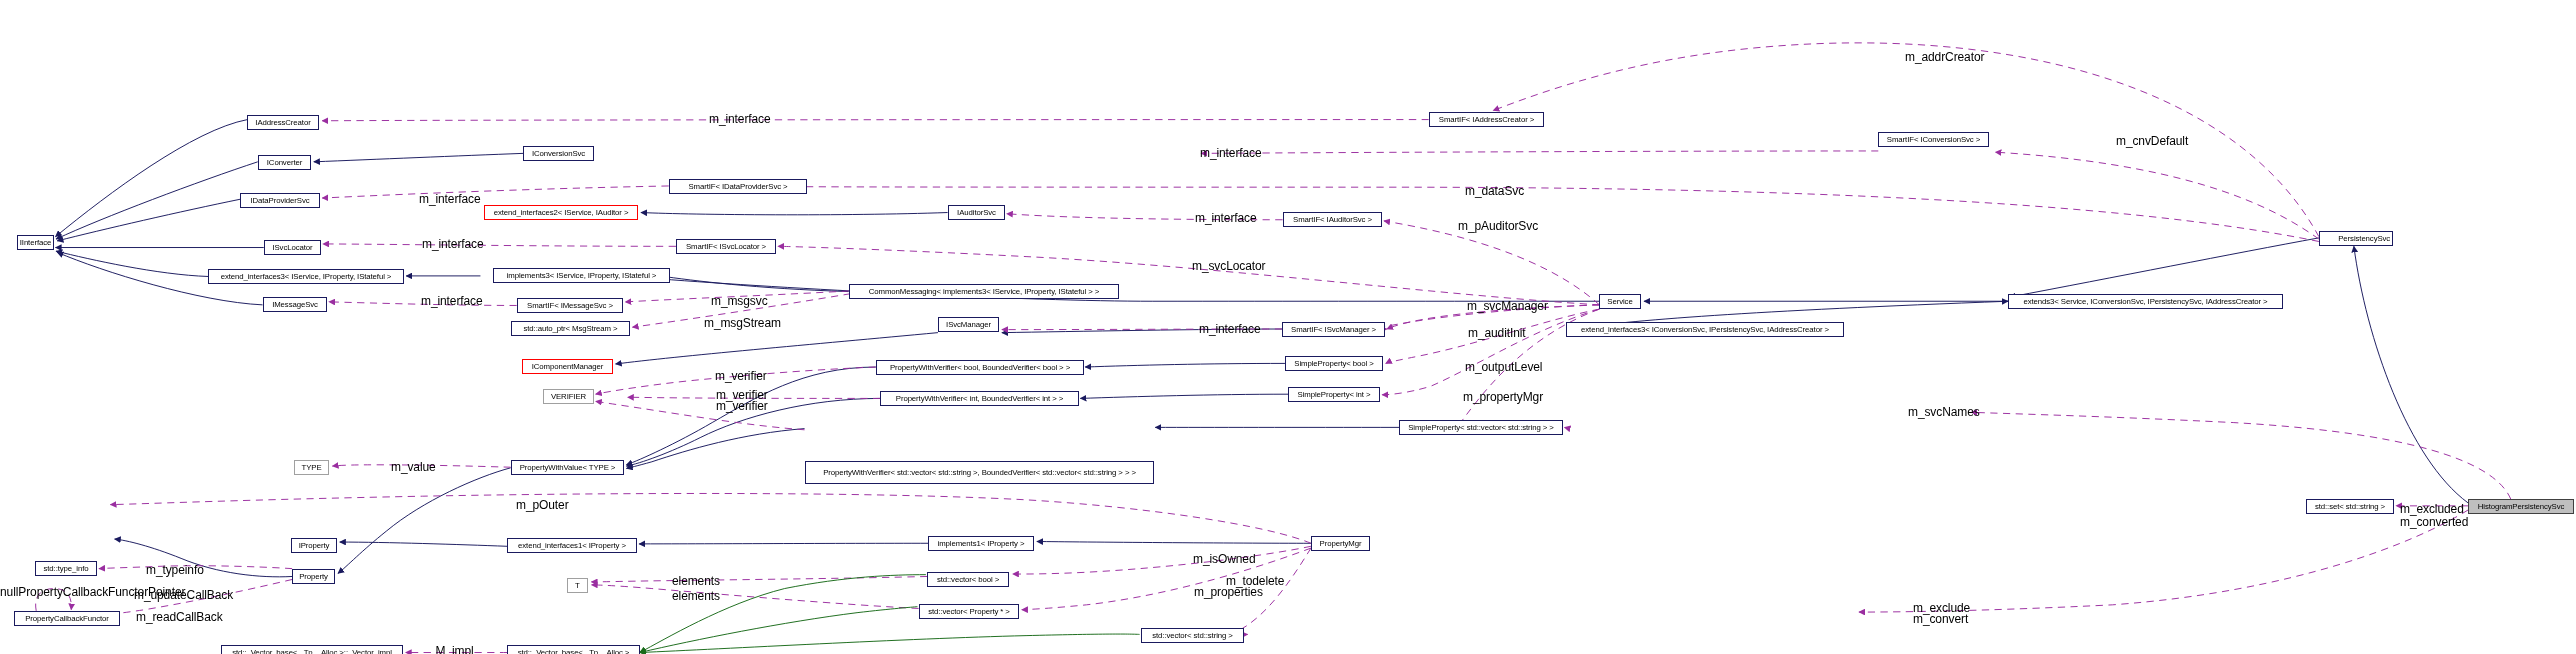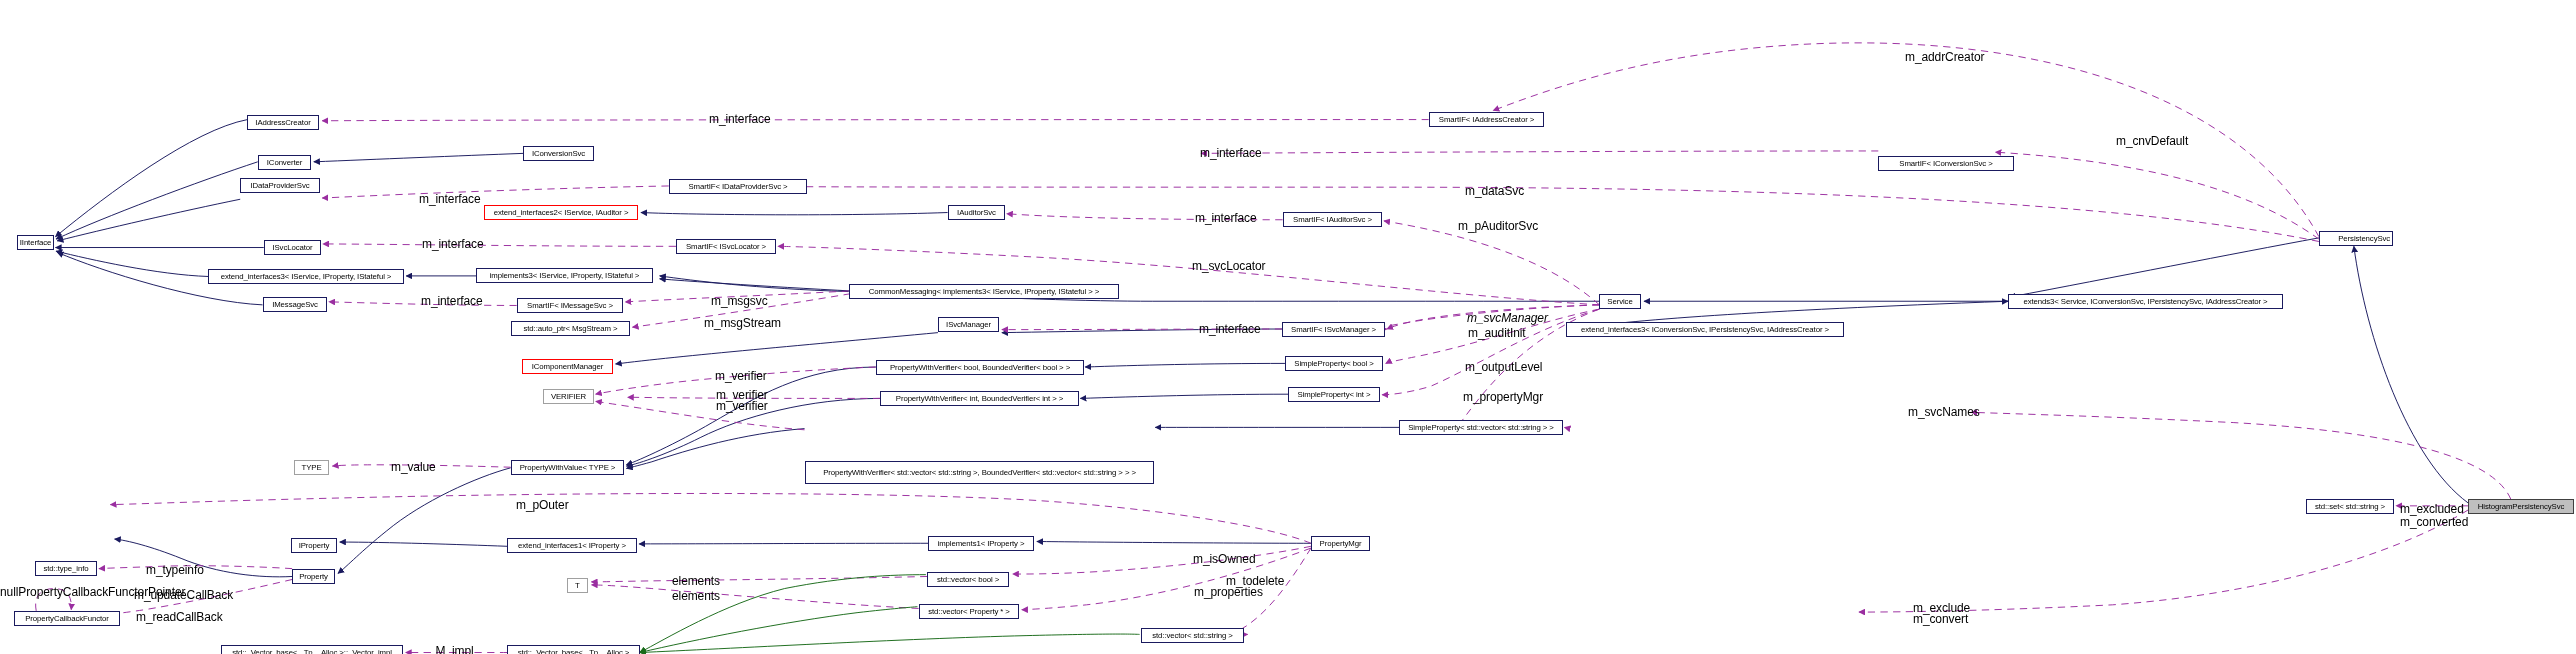--- a/index.html
+++ b/index.html
@@ -138,21 +138,21 @@
   <div id="node-layer">
       <div class="node" style="left: 17px; top: 235px; width: 37px; height: 15px;">
         <span>IInterface</span>
       </div>
       <div class="node" style="left: 247px; top: 115px; width: 72px; height: 15px;">
         <span>IAddressCreator</span>
       </div>
       <div class="node" style="left: 258px; top: 155px; width: 53px; height: 15px;">
         <span>IConverter</span>
       </div>
-      <div class="node" style="left: 240px; top: 178px; width: 80px; height: 15px;">
+      <div class="node" style="left: 240px; top: 193px; width: 80px; height: 15px;">
         <span>IDataProviderSvc</span>
       </div>
       <div class="node" style="left: 264px; top: 240px; width: 57px; height: 15px;">
         <span>ISvcLocator</span>
       </div>
       <div class="node" style="left: 208px; top: 269px; width: 196px; height: 15px;">
         <span>extend_interfaces3&lt; IService, IProperty, IStateful &gt;</span>
       </div>
       <div class="node" style="left: 263px; top: 297px; width: 64px; height: 15px;">
         <span>IMessageSvc</span>
@@ -165,21 +165,21 @@
       </div>
       <div class="node" style="left: 669px; top: 179px; width: 138px; height: 15px;">
         <span>SmartIF&lt; IDataProviderSvc &gt;</span>
       </div>
       <div class="node" style="left: 676px; top: 239px; width: 100px; height: 15px;">
         <span>SmartIF&lt; ISvcLocator &gt;</span>
       </div>
       <div class="node" style="left: 517px; top: 298px; width: 106px; height: 15px;">
         <span>SmartIF&lt; IMessageSvc &gt;</span>
       </div>
-      <div class="node" style="left: 476px; top: 268px; width: 177px; height: 15px; text-align: right;">
+      <div class="node" style="left: 493px; top: 268px; width: 177px; height: 15px; text-align: right;">
         <span>implements3&lt; IService, IProperty, IStateful &gt;</span>
       </div>
       <div class="node" style="left: 948px; top: 205px; width: 57px; height: 15px;">
         <span>IAuditorSvc</span>
       </div>
       <div class="node" style="left: 849px; top: 284px; width: 270px; height: 15px;">
         <span>CommonMessaging&lt; implements3&lt; IService, IProperty, IStateful &gt; &gt;</span>
       </div>
       <div class="node" style="left: 511px; top: 321px; width: 119px; height: 15px;">
         <span>std::auto_ptr&lt; MsgStream &gt;</span>
@@ -255,21 +255,21 @@
       </div>
       <div class="node" style="left: 221px; top: 645px; width: 182px; height: 15px;">
         <span>std::_Vector_base&lt; _Tp, _Alloc &gt;::_Vector_impl</span>
       </div>
       <div class="node" style="left: 507px; top: 645px; width: 133px; height: 15px;">
         <span>std::_Vector_base&lt; _Tp, _Alloc &gt;</span>
       </div>
       <div class="node" style="left: 1429px; top: 112px; width: 115px; height: 15px;">
         <span>SmartIF&lt; IAddressCreator &gt;</span>
       </div>
-      <div class="node" style="left: 1878px; top: 156px; width: 136px; height: 15px;">
+      <div class="node" style="left: 1878px; top: 132px; width: 111px; height: 15px;">
         <span>SmartIF&lt; IConversionSvc &gt;</span>
       </div>
       <div class="node" style="left: 1283px; top: 212px; width: 99px; height: 15px;">
         <span>SmartIF&lt; IAuditorSvc &gt;</span>
       </div>
       <div class="node" style="left: 1599px; top: 294px; width: 42px; height: 15px;">
         <span>Service</span>
       </div>
       <div class="node" style="left: 1566px; top: 322px; width: 278px; height: 15px;">
         <span>extend_interfaces3&lt; IConversionSvc, IPersistencySvc, IAddressCreator &gt;</span>
@@ -295,21 +295,21 @@
       <div class="elabel" style="left: 419px; top: 193px;">m_interface</div>
       <div class="elabel" style="left: 1465px; top: 185px;">m_dataSvc</div>
       <div class="elabel" style="left: 1195px; top: 212px;">m_interface</div>
       <div class="elabel" style="left: 1458px; top: 220px;">m_pAuditorSvc</div>
       <div class="elabel" style="left: 422px; top: 238px;">m_interface</div>
       <div class="elabel" style="left: 1192px; top: 260px;">m_svcLocator</div>
       <div class="elabel" style="left: 421px; top: 295px;">m_interface</div>
       <div class="elabel" style="left: 711px; top: 295px;">m_msgsvc</div>
       <div class="elabel" style="left: 704px; top: 317px;">m_msgStream</div>
       <div class="elabel" style="left: 1199px; top: 323px;">m_interface</div>
-      <div class="elabel" style="left: 1467px; top: 312px; font-style: italic;">m_svcManager</div>
+      <div class="elabel" style="left: 1467px; top: 300px;">m_svcManager</div>
       <div class="elabel" style="left: 1468px; top: 327px;">m_auditInit</div>
       <div class="elabel" style="left: 715px; top: 370px;">m_verifier</div>
       <div class="elabel" style="left: 1465px; top: 361px;">m_outputLevel</div>
       <div class="elabel" style="left: 716px; top: 389px;">m_verifier</div>
       <div class="elabel" style="left: 716px; top: 400px;">m_verifier</div>
       <div class="elabel" style="left: 1463px; top: 391px;">m_propertyMgr</div>
       <div class="elabel" style="left: 1908px; top: 406px;">m_svcNames</div>
       <div class="elabel" style="left: 391px; top: 461px;">m_value</div>
       <div class="elabel" style="left: 516px; top: 499px;">m_pOuter</div>
       <div class="elabel" style="left: 2400px; top: 492px; margin-top: 24px;">m_converted</div>

